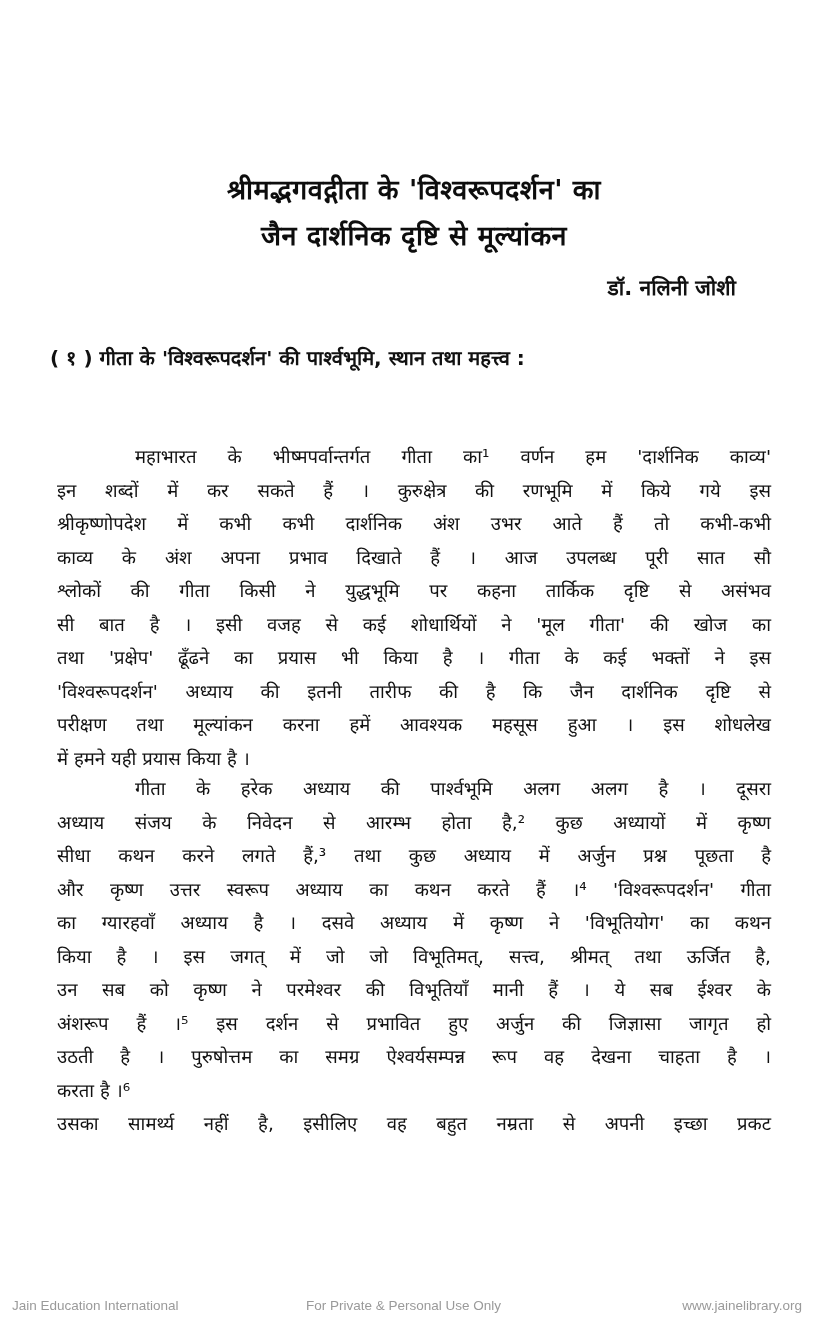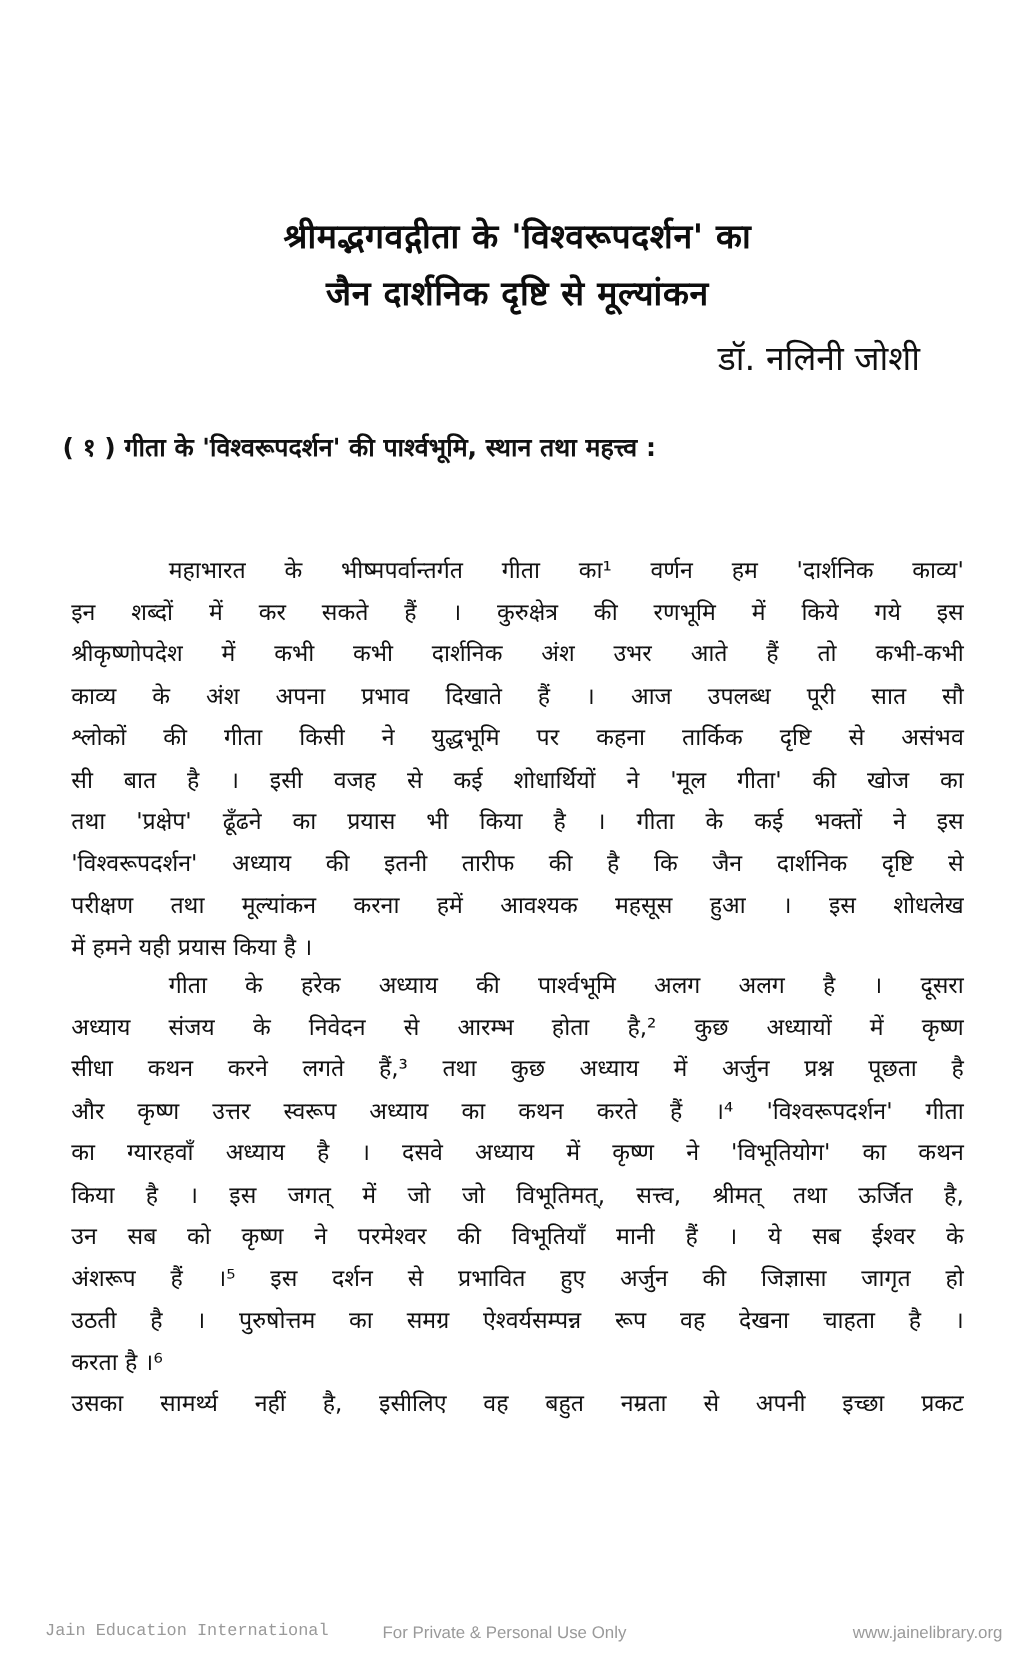--- a/index.html
+++ b/index.html
@@ -11,41 +11,41 @@
     .page { position: absolute; left: 0; top: 0; width: 828px; height: 1022px; }
     .title {
       position: absolute; left: 0; width: 828px; text-align: center;
       font-weight: bold; font-size: 27px; line-height: 40px; color: #0d0d0d;
       letter-spacing: 0.5px;
     }
     .title.l1 { top: 170px; }
     .title.l2 { top: 216px; }
     .author {
       position: absolute; right: 92px; top: 273px;
-      font-weight: normal; font-size: 27px; line-height: 30px;
+      font-weight: bold; font-size: 21px; line-height: 30px;
     }
     .section-heading {
       position: absolute; left: 50px; top: 343px; width: 740px;
       font-weight: bold; font-size: 20px; line-height: 30px; white-space: nowrap;
     }
     .para { position: absolute; left: 57px; width: 714px; }
     .para.p1 { top: 392px; margin-top: 48px; }
     .para.p2 { top: 772px; }
     .line {
       display: block; height: 33.5px; line-height: 33.5px;
       font-size: 18.5px; white-space: nowrap;
       text-align: justify; text-align-last: justify;
     }
     .line.indent { padding-left: 78px; }
     .line.last { text-align-last: left; }
     .footer {
       position: absolute; top: 1296px; font-family: "Liberation Sans", sans-serif;
       font-size: 13.5px; color: #9a9a9a; line-height: 20px;
     }
-    .footer.left { left: 36px; font-family: Liberation Mono, monospace; }
+    .footer.left { left: 12px; }
     .footer.center { left: 306px; }
     .footer.right { right: 26px; }
   </style>
 </head>
 <body>
 
 <div class="page">
 
   <div class="title l1">श्रीमद्भगवद्गीता के 'विश्वरूपदर्शन' का</div>
   <div class="title l2">जैन दार्शनिक दृष्टि से मूल्यांकन</div>

